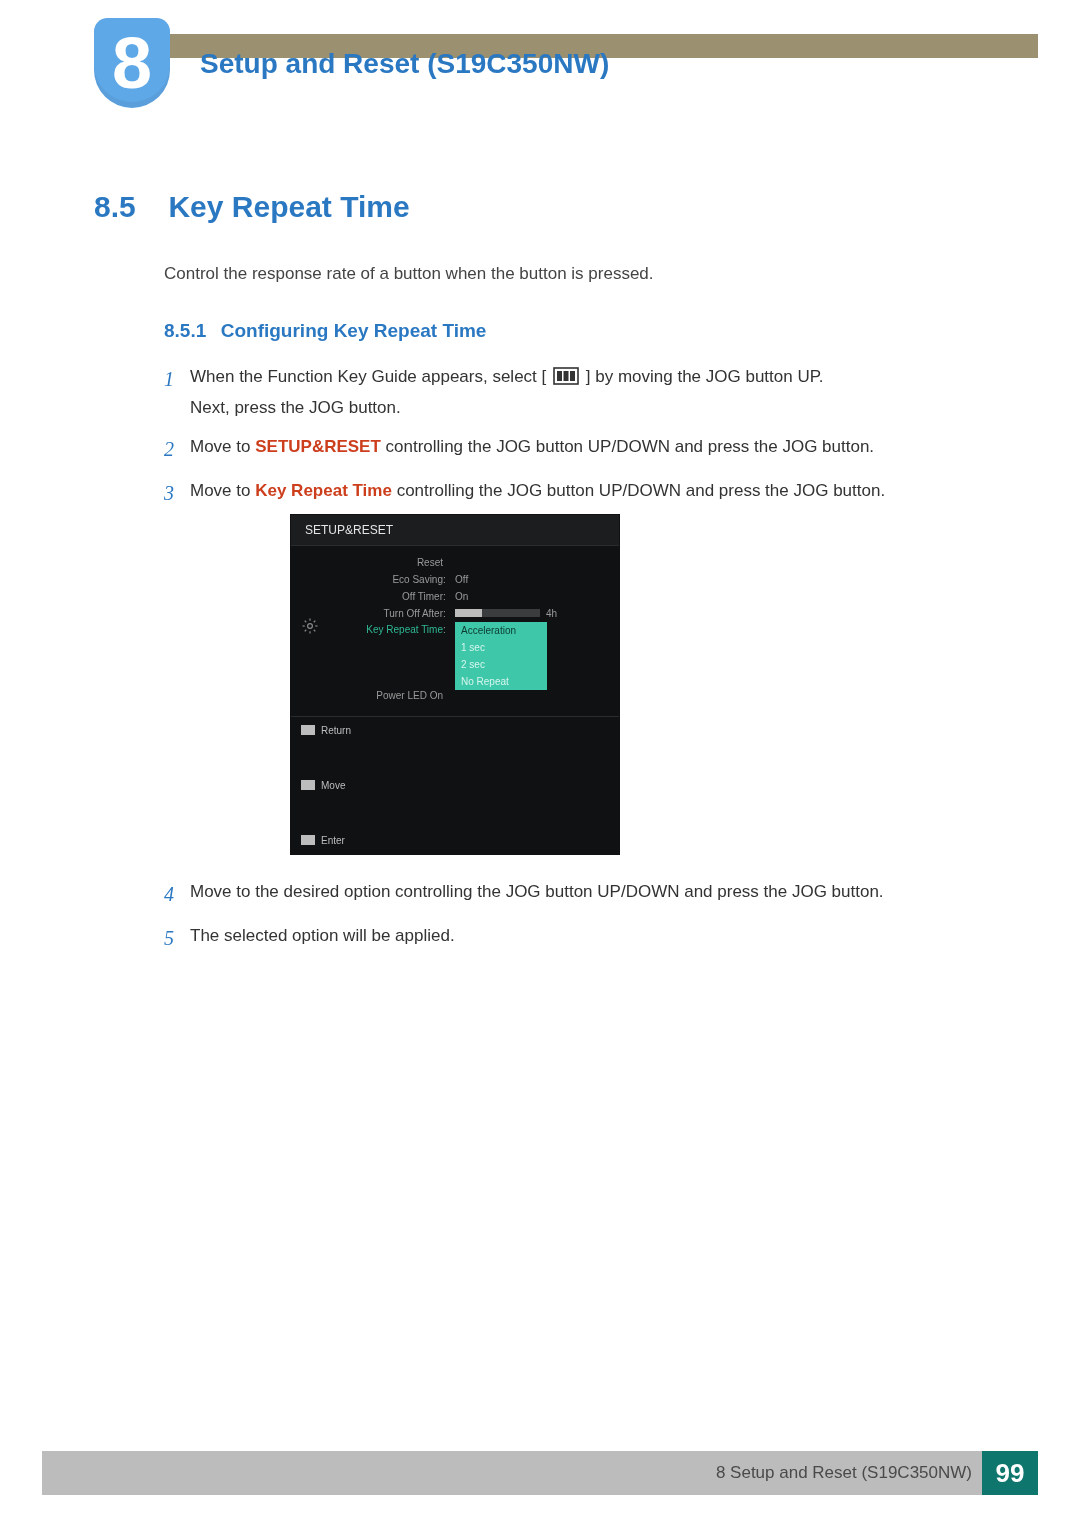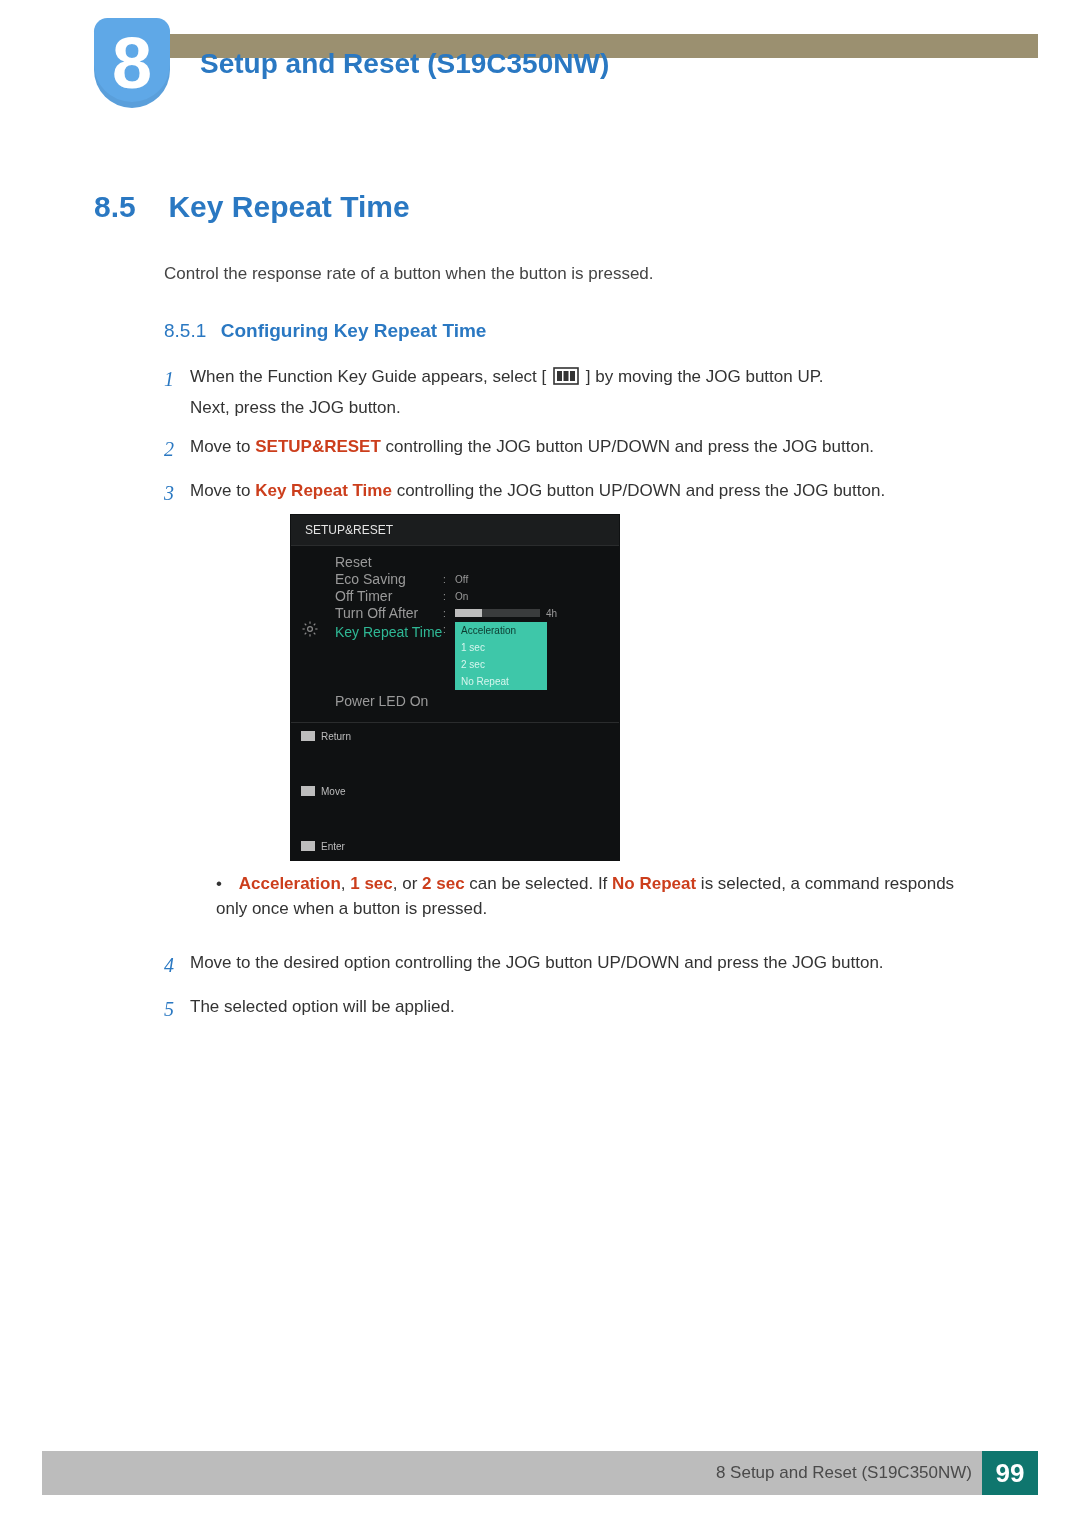--- a/index.html
+++ b/index.html
@@ -17,21 +17,21 @@
   .chapter-title { position: absolute; left: 200px; top: 48px; font-size: 28px; font-weight: 700; color: #2a78c2; }
 
   .content { position: absolute; left: 94px; right: 92px; top: 190px; }
 
   .sec-number { display: inline-block; width: 70px; font-size: 30px; color: #2a78c2; font-weight: 600; vertical-align: top; }
   .sec-title { display: inline-block; font-size: 30px; color: #2a78c2; font-weight: 600; }
 
   .intro { margin-top: 40px; margin-left: 70px; font-size: 17px; color: #444; }
 
   .subsec { margin-top: 36px; margin-left: 70px; }
-  .subsec .sub-number { font-size: 19px; color: #2a78c2; font-weight: 400; }
+  .subsec .sub-number { font-size: 19px; color: #2a78c2; font-weight: 700; }
   .subsec .sub-title { font-size: 19px; color: #2a78c2; font-weight: 600; margin-left: 10px; }
 
   .steps { margin-top: 22px; margin-left: 70px; }
   .step { display: flex; margin-bottom: 14px; font-size: 17px; color: #333; line-height: 1.5; }
   .step .num { width: 26px; flex: 0 0 26px; color: #2a78c2; font-style: italic; font-size: 20px; font-family: Georgia, 'Times New Roman', serif; }
   .step .body { flex: 1; }
   .step .body .line2 { margin-top: 2px; }
 
   .menu-icon { display: inline-block; vertical-align: -3px; margin: 0 2px; }
   .menu-icon svg { width: 26px; height: 18px; }
@@ -43,21 +43,21 @@
   .osd {
     width: 330px; background: #0f1112; color: #bdbdbd; font-size: 11px;
     border: 1px solid #0f1112; position: relative;
   }
   .osd-title { background: #1b1d1e; padding: 6px 14px; color: #e5e5e5; font-size: 12px; border-bottom: 1px solid #2a2c2d; }
   .osd-body { display: flex; padding: 8px 0 12px 0; min-height: 128px; }
   .osd-left { width: 38px; display: flex; align-items: center; justify-content: center; }
   .gear svg { width: 18px; height: 18px; }
   .osd-list { flex: 1; padding: 0 6px; }
   .osd-row { display: flex; align-items: center; height: 17px; position: relative; }
-  .osd-label { width: 108px; color: #9a9a9a; font-size: 14px; }
+  .osd-label { width: 108px; color: #9a9a9a; font-size: 10px; text-align: right; }
   .osd-label.active { color: #2fb895; }
   .osd-colon { width: 12px; color: #9a9a9a; font-size: 10px; }
   .osd-value { color: #9a9a9a; font-size: 10px; }
   .osd-slider { width: 85px; height: 8px; background: #3a3c3d; position: relative; display: inline-block; }
   .osd-slider .fill { position: absolute; left: 0; top: 0; bottom: 0; width: 32%; background: #bdbdbd; }
   .osd-slider-label { color: #9a9a9a; font-size: 10px; margin-left: 6px; }
   .osd-dropdown { width: 92px; background: #3ec7a9; color: #0c0c0c; font-size: 10px; }
   .osd-dropdown .dd-item { padding: 1px 6px; color: #d6f6ee; }
   .osd-dropdown .dd-item.sel { background: #3ec7a9; color: #0c3b30; }
   .osd-dropdown-wrap { position: absolute; left: 120px; top: 0; }
@@ -201,24 +201,20 @@
               </div>
               <div class="fi">
                 <span class="glyph enter"></span>
                 <span>Enter</span>
               </div>
             </div>
           </div>
         </div>
 
         
-        <div class="bullet-line">
-          <span class="bullet-dot">•</span>
-          <span class="bold-red2">Acceleration</span><span>, </span><span class="bold-red2">1 sec</span><span>, or  </span><span class="bold-red2">2 sec</span><span> can be selected. If </span><span class="bold-red2">No Repeat</span><span> is selected, a command responds only once when a button is pressed.</span>
-        </div>
       </div>
     </div>
 
     <div class="step">
       <div class="num">4</div>
       <div class="body">Move to the desired option controlling the JOG button UP/DOWN and press the JOG button.</div>
     </div>
 
     <div class="step">
       <div class="num">5</div>

